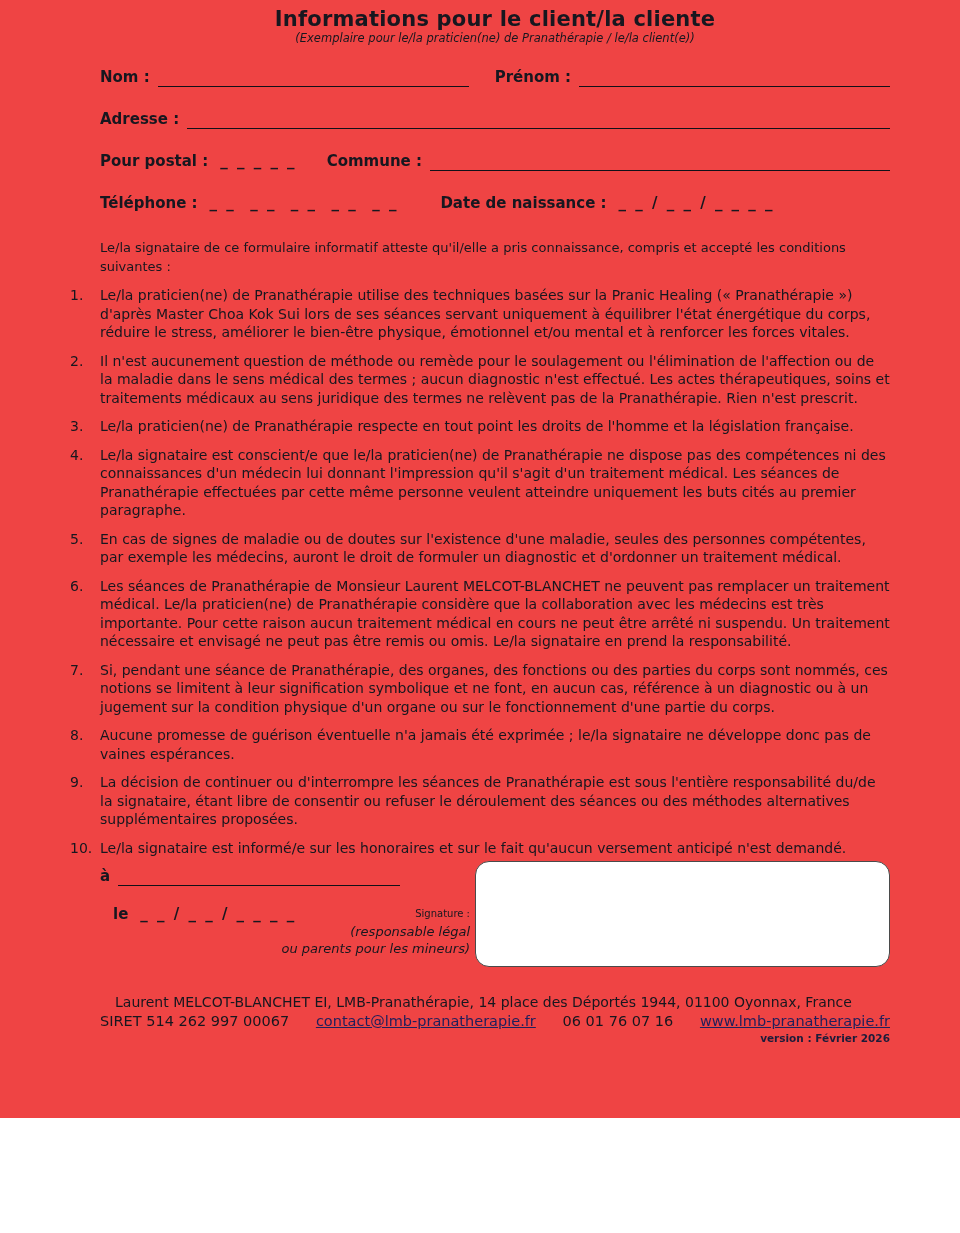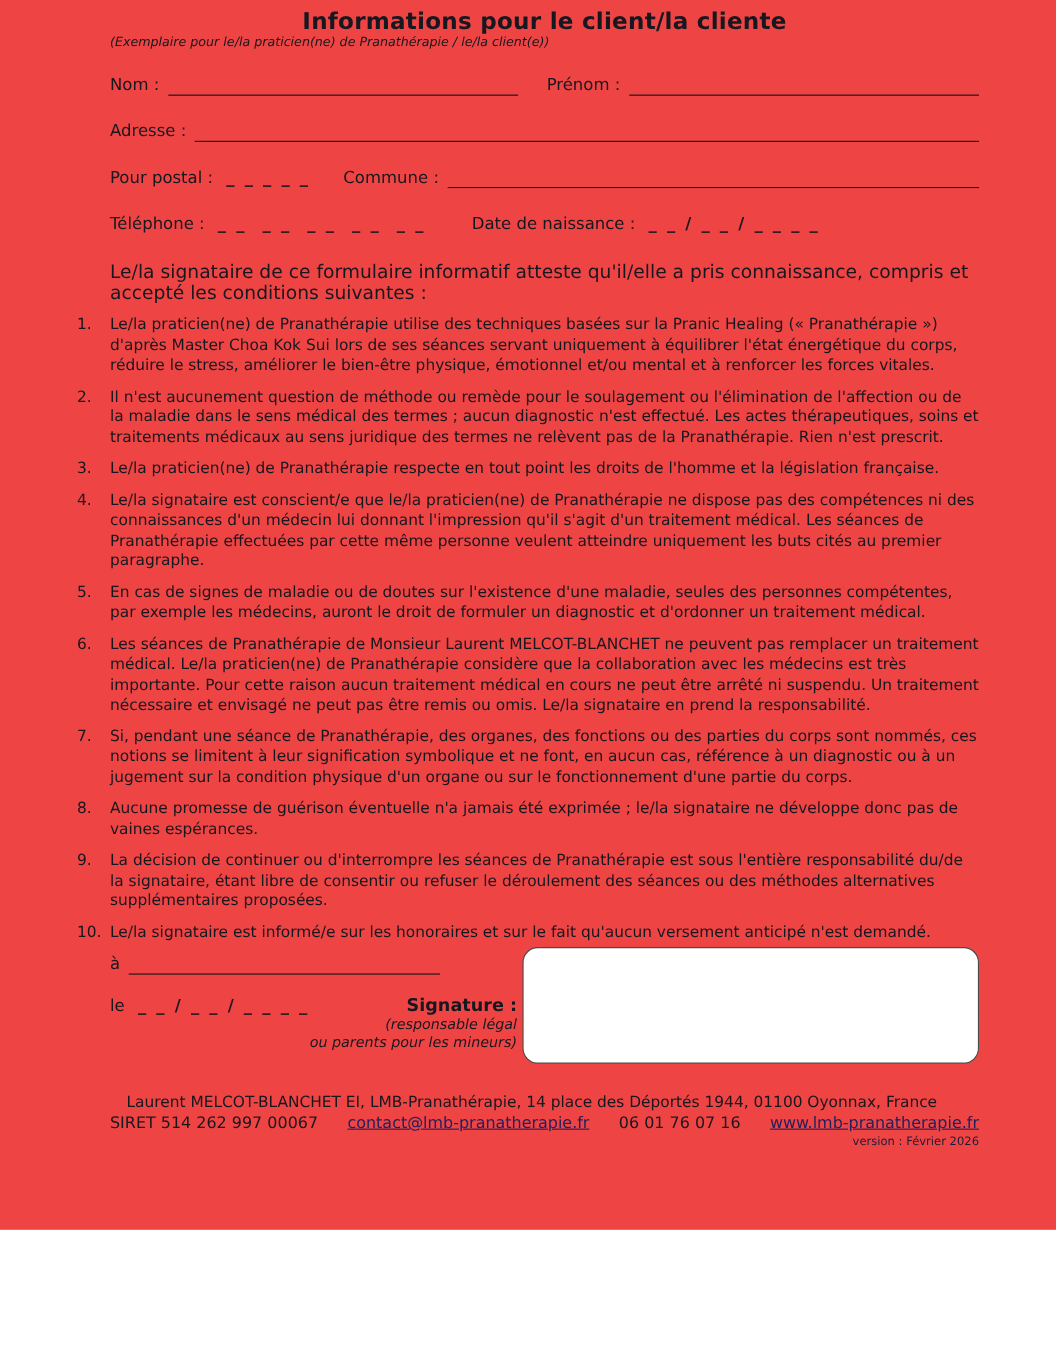--- a/index.html
+++ b/index.html
@@ -11,62 +11,62 @@
   }
   .page {
     position:relative;
     width:960px; height:1118px;
     padding:7px 70px 8px 100px;
     overflow:hidden;
     background:#ef4444;
   }
   
   .doc-title { font-size:21px; font-weight:bold; text-align:center; line-height:24px; letter-spacing:0.2px; }
-  .doc-subtitle { font-size:11.5px; font-style:italic; line-height:14px; }
+  .doc-subtitle { font-size:11.5px; font-style:italic; text-align:center; line-height:14px; }
 
   
   .frow { display:flex; align-items:flex-end; margin-top:22px; font-size:15px; min-height:20px; }
-  .flabel { font-weight:normal; white-space:nowrap; padding-right:8px; line-height:19px; }
+  .flabel { font-weight:bold; white-space:nowrap; padding-right:8px; line-height:19px; }
   .fline { flex:1 1 auto; border-bottom:1.7px solid #111118; height:19px; }
   .fgap { width:26px; flex:0 0 auto; }
   .dashes { font-weight:bold; white-space:pre; letter-spacing:2px; line-height:19px; padding:0 4px; }
 
   
-  .intro { margin-top:26px; font-size:17px; line-height:18.5px; }
+  .intro { margin-top:26px; font-size:13px; line-height:18.5px; }
   .conditions { margin-top:2px; margin-left:-30px; }
   .condition-item { display:flex; margin-top:10px; font-size:14px; line-height:18.5px; }
   .condition-item .num { flex:0 0 30px; }
   .condition-item .txt { flex:1 1 auto; }
 
   
   .mention-row { display:flex; align-items:flex-end; margin-top:18px; font-size:15px; }
   .mention-label { font-weight:bold; white-space:pre; line-height:19px; }
   .mention-quote { font-weight:bold; font-style:italic; white-space:pre; line-height:19px; }
   .mention-colon { font-weight:bold; padding:0 8px 0 2px; line-height:19px; }
 
   .sig-area { position:relative; margin-top:10px; height:112px; }
   .a-row { display:flex; align-items:flex-end; width:300px; font-size:15px; }
-  .le-row { position:absolute; left:0; top:38px; display:flex; align-items:flex-end; font-size:15px; }
+  .le-row { position:absolute; left:13px; top:38px; display:flex; align-items:flex-end; font-size:15px; }
   .sig-label-block { position:absolute; left:150px; top:38px; width:220px; text-align:right; }
-  .sig-label { font-size:16px; font-weight:bold; line-height:18px; }
+  .sig-label { font-size:10px; font-weight:normal; line-height:18px; }
   .sig-note { font-size:13px; font-style:italic; line-height:17px; }
   .sig-box {
     position:absolute; right:0; top:-6px;
     width:415px; height:106px;
     border:1.4px solid #4a4a4a; border-radius:14px;
     background:#ffffff;
   }
 
   
   .footer { margin-top:14px; }
   .footer .prat { font-size:13.5px; font-style:italic; line-height:17px; }
   .footer .addr { font-size:14px; line-height:18px; padding-left:15px; }
   .footer .contact-row { display:flex; justify-content:space-between; align-items:baseline; font-size:14.5px; line-height:19px; margin-top:1px; }
   .footer a.flink { color:#1f1f5c; text-decoration:underline; cursor:pointer; }
-  .footer .version { text-align:right; font-size:10.5px; line-height:13px; color:#1c1c3a; margin-top:1px; }
+  .footer .version { text-align:right; font-size:10.5px; line-height:13px; color:#1c1c3a; margin-top:1px;font-weight:bold; }
 </style>
 </head>
 <body>
 
 <div class="page">
 
   <div class="doc-title">Informations pour le client/la cliente</div>
   <div class="doc-subtitle">(Exemplaire pour le/la praticien(ne) de Pranathérapie / le/la client(e))</div>
 
   <div class="frow">

